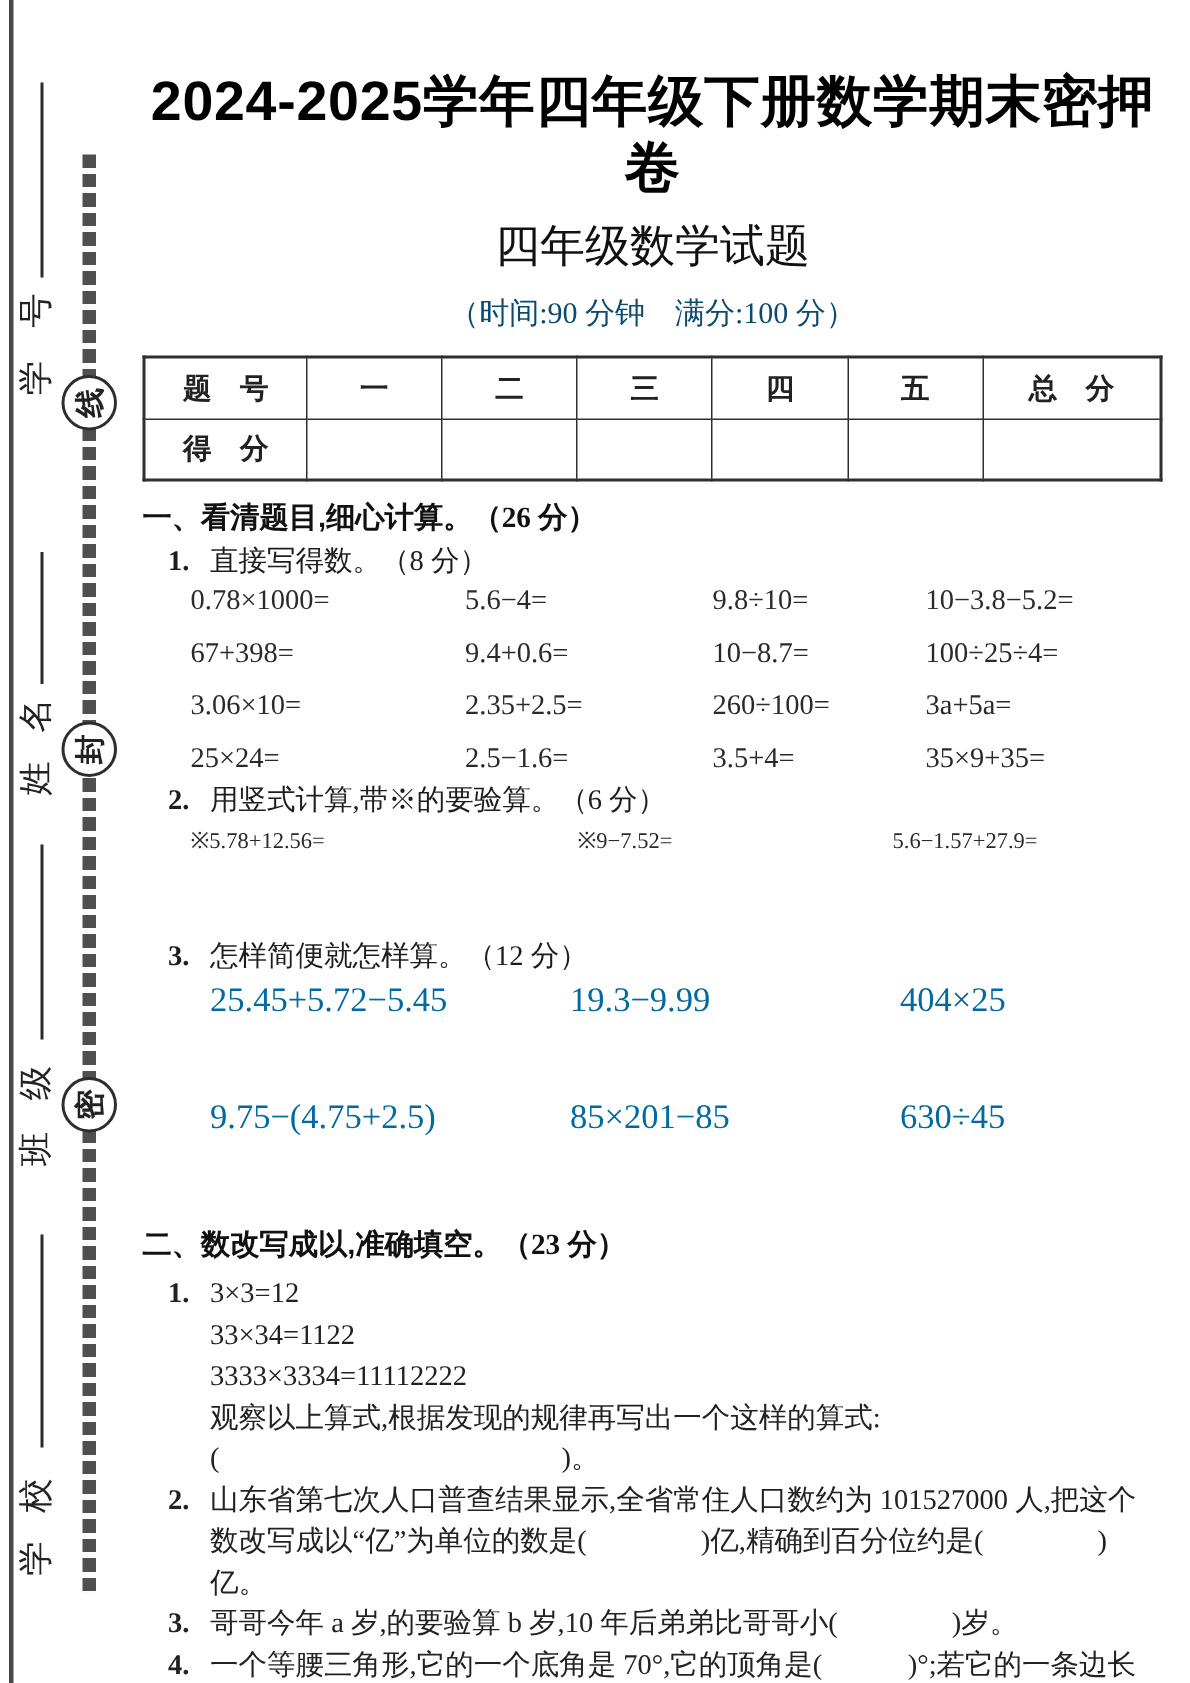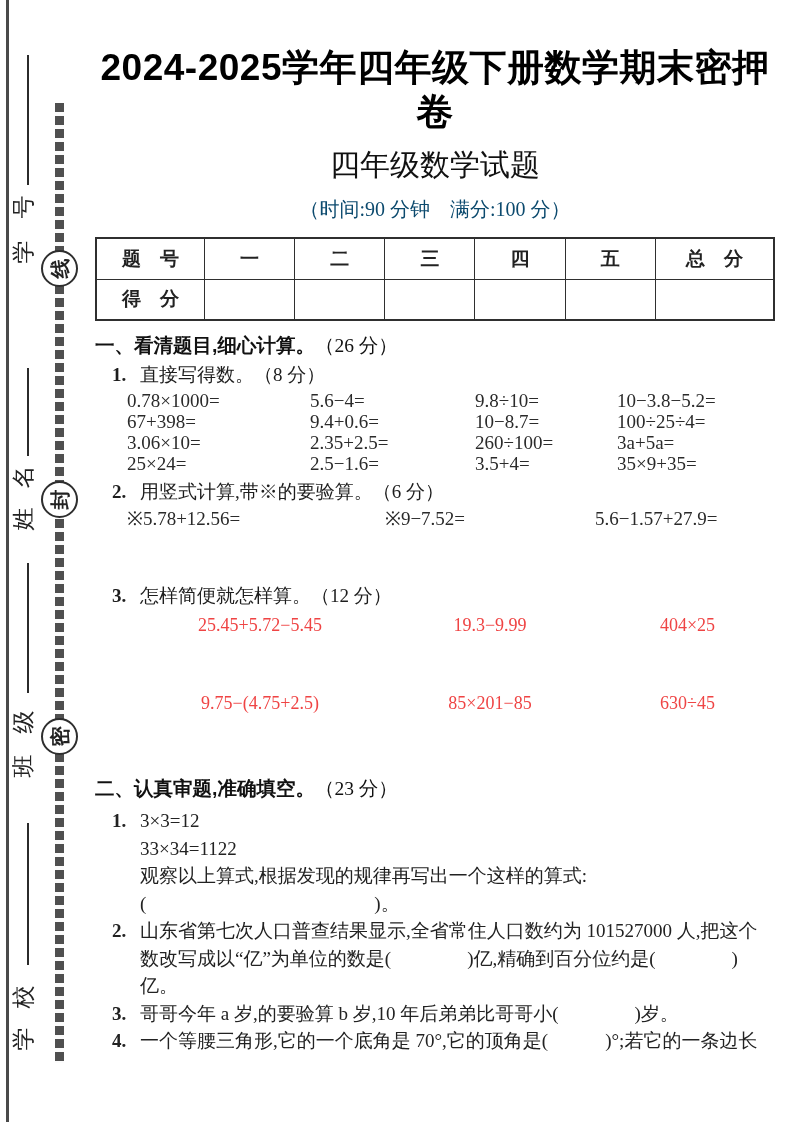--- a/index.html
+++ b/index.html
@@ -47,37 +47,37 @@
   table.score { margin-top:16px; width:100%; border-collapse:collapse; table-layout:fixed; border:2px solid #2f2f2f; }
   table.score td {
     border:1.5px solid #2f2f2f; height:41px; text-align:center;
     font-size:19px; font-weight:600; color:#222;font-family:Liberation Serif, serif;
   }
 
   .sec-heading {
     margin-top:12px; font-size:19.5px; line-height:24px; font-weight:700; color:#111;
     font-family:"Liberation Sans","DejaVu Sans",sans-serif;
   }
-  .sec-heading .pts { font-family:"Liberation Serif","DejaVu Serif",serif; font-weight:400; }
+  .sec-heading .pts { font-family:"Liberation Serif","DejaVu Serif",serif; font-weight:700; }
 
   .q-label { position:relative; padding-left:45px; font-size:19px; line-height:24px; }
   .q-num { position:absolute; left:17px; font-weight:700; }
 
   .calc-grid {
     margin-top:3px; padding-left:32px; display:grid;
     grid-template-columns:183px 165px 142px 1fr;
-    row-gap:0; font-size:19px; line-height:21px; color:#2a2a2a;
+    row-gap:14px; font-size:19px; line-height:21px; color:#2a2a2a;
   }
   .vert-row {
     margin-top:4px; padding-left:32px; display:grid;
-    grid-template-columns:258px 210px 1fr; font-size:19px; line-height:22px; color:#2a2a2a;
+    grid-template-columns:258px 210px 1fr; font-size:15px; line-height:22px; color:#2a2a2a;
   }
   .simp-row {
     padding-left:45px; display:grid;
-    grid-template-columns:240px 220px 1fr; font-size:18px; line-height:22px; color:#ef4444;text-align:center;
+    grid-template-columns:240px 220px 1fr; font-size:23px; line-height:22px; color:#0369a1;
   }
   .mt-q2 { margin-top:6px; }
   .mt-q3 { margin-top:54px; }
   .mt-row1 { margin-top:6px; }
   .mt-row2 { margin-top:56px; }
   .mt-sec2 { margin-top:62px; }
 
   .item { position:relative; padding-left:45px; font-size:19px; line-height:27.5px; color:#222; }
   .item .q-num { top:0; }
   .mt-item1 { margin-top:6px; }
@@ -207,27 +207,28 @@
     <div>404×25</div>
   </div>
 
   <div class="simp-row mt-row2">
     <div>9.75−(4.75+2.5)</div>
     <div>85×201−85</div>
     <div>630÷45</div>
   </div>
 
   <div class="sec-heading mt-sec2">
-    <span>二、认真审题,准确填空。</span><span class="pts">（23 分）</span>
+    <span>二、数改写成以,准确填空。</span><span class="pts">（23 分）</span>
   </div>
 
   <div class="item mt-item1">
     <span class="q-num">1.</span>
     <div>3×3=12</div>
     <div>33×34=1122</div>
+    <div>3333×3334=11112222</div>
     <div>观察以上算式,根据发现的规律再写出一个这样的算式:</div>
     <div>(　　　　　　　　　　　　)。</div>
   </div>
 
   <div class="item">
     <span class="q-num">2.</span>
     <div>山东省第七次人口普查结果显示,全省常住人口数约为 101527000 人,把这个</div>
     <div>数改写成以“亿”为单位的数是(　　　　)亿,精确到百分位约是(　　　　)亿。</div>
   </div>
 

